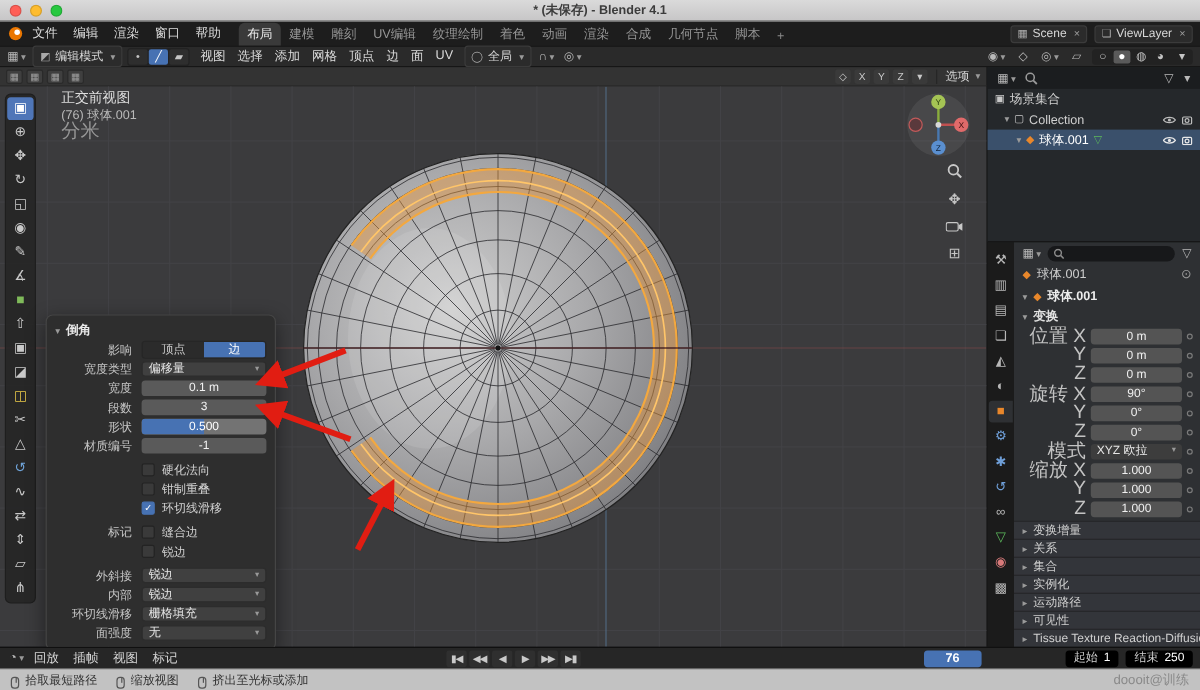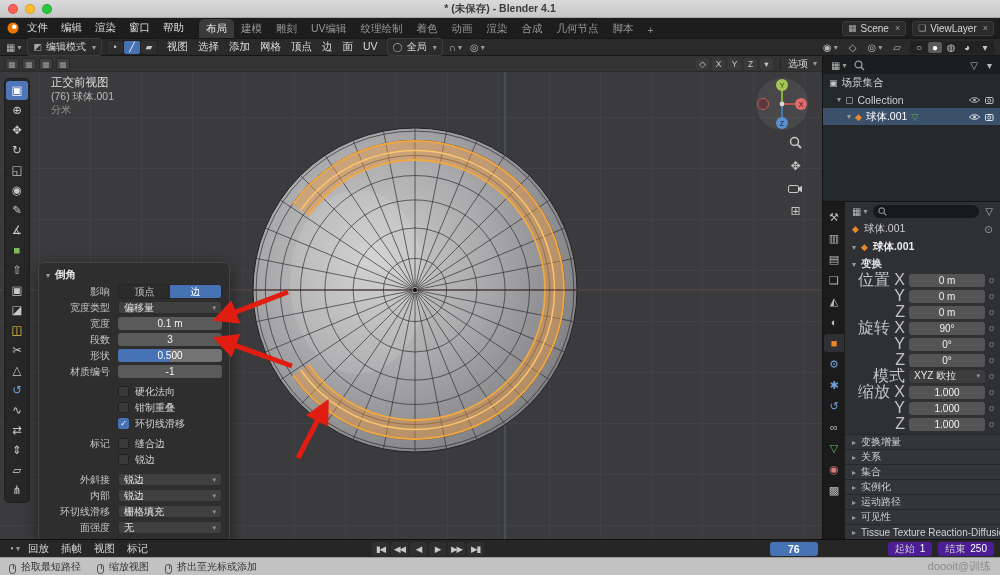--- a/index.html
+++ b/index.html
@@ -48,21 +48,21 @@
 .ts-label{color:#d5d5d5;font-size:10px}
 
 .vp-canvas{position:relative;flex:1;background-color:#3b3b3d;background-image:linear-gradient(#424246 1px,transparent 1px),linear-gradient(90deg,#424246 1px,transparent 1px);background-size:51px 51px;background-position:-12px -6px;overflow:hidden}
 #scene{position:absolute;left:0;top:0;z-index:1}
 #arrows{position:absolute;left:0;top:0;z-index:30;pointer-events:none}
 #wires circle,#wires line{stroke:#28282c;stroke-width:0.7;fill:none;opacity:0.95}
 
 .vp-info{position:absolute;left:51px;top:3px;z-index:5;line-height:14px}
 .vp-info .l1{font-size:11.5px;color:#dedede}
 .vp-info .l2{font-size:10.5px;color:#b9b9b9}
-.vp-info .l3{font-size:10px;color:#979797}
+.vp-info .l3{font-size:16px;color:#979797}
 
 #left-toolbar{position:absolute;left:4px;top:6px;z-index:5;width:26px;background:rgba(36,36,36,.88);border:1px solid #1e1e1e;border-radius:5px;padding:2px 1px;display:flex;flex-direction:column;gap:1px}
 .tool{width:22px;height:19px;line-height:19px;text-align:center;font-size:11.5px;color:#c9c9c9;border-radius:3px;margin:0 auto}
 .tool.active{background:#4f76b8;color:#fff}
 
 .gizmo{position:absolute;right:12px;top:4px;z-index:5}
 .vp-nav{position:absolute;right:19px;top:64px;z-index:5;display:flex;flex-direction:column;gap:10px;align-items:center;color:#c5c5c5;font-size:12px}
 
 
 .bevel{position:absolute;left:38px;top:190px;width:192px;background:#2e2e2e;border:1px solid #454545;border-radius:6px;padding:4px 7px 6px;z-index:10;box-shadow:0 5px 16px rgba(0,0,0,.45)}
@@ -115,21 +115,21 @@
 .dec{width:5px;height:5px;border:1px solid #7a7a7a;border-radius:50%;flex:none}
 .psec{height:15px;display:flex;align-items:center;gap:5px;padding:0 7px;background:#33353a;border-top:1px solid #26272a;color:#d0d0d0;font-size:10px;white-space:nowrap;overflow:hidden}
 
 
 .timeline{height:18px;background:#262626;border-top:1px solid #101010;display:flex;align-items:center;padding:0 6px;position:relative}
 .tl-menu{padding:0 6px;color:#d5d5d5;font-size:10.5px;white-space:nowrap}
 .transport{position:absolute;left:372px;display:flex;gap:2px}
 .transport span{min-width:17px;text-align:center;color:#c9c9c9;font-size:8.5px;line-height:14px;letter-spacing:-1px;background:#2f2f2f;border-radius:2px;padding:0 2px}
 .tl-right{margin-left:auto;display:flex;align-items:center;gap:6px}
 .frame-field{width:48px;background:#4772b3;border-radius:3px;height:14px;line-height:14px;text-align:center;color:#fff;font-size:10.5px;font-weight:bold;margin-right:64px}
-.range-field{background:#4c1d95;border-radius:3px;height:14px;line-height:14px;padding:0 7px;font-size:10px;display:flex;gap:5px}
+.range-field{background:#000000;border-radius:3px;height:14px;line-height:14px;padding:0 7px;font-size:10px;display:flex;gap:5px}
 .rf-label{color:#cfcfcf}.rf-val{color:#fff}
 
 
 .statusbar{height:18px;background:#c2c2c2;border-top:1px solid #9a9a9a;display:flex;align-items:center;gap:16px;padding:0 9px;color:#333;font-size:10px}
 .hint{display:flex;align-items:flex-end;gap:5px;white-space:nowrap}
 .mouse{width:7px;height:10px;border:1px solid #555;border-radius:3px;position:relative;display:inline-block}
 .mouse::after{content:"";position:absolute;left:3px;top:0;width:1px;height:4px;background:#555}
 .watermark{margin-left:auto;color:#8a8a8a;font-size:11px}
 </style>
 </head>

